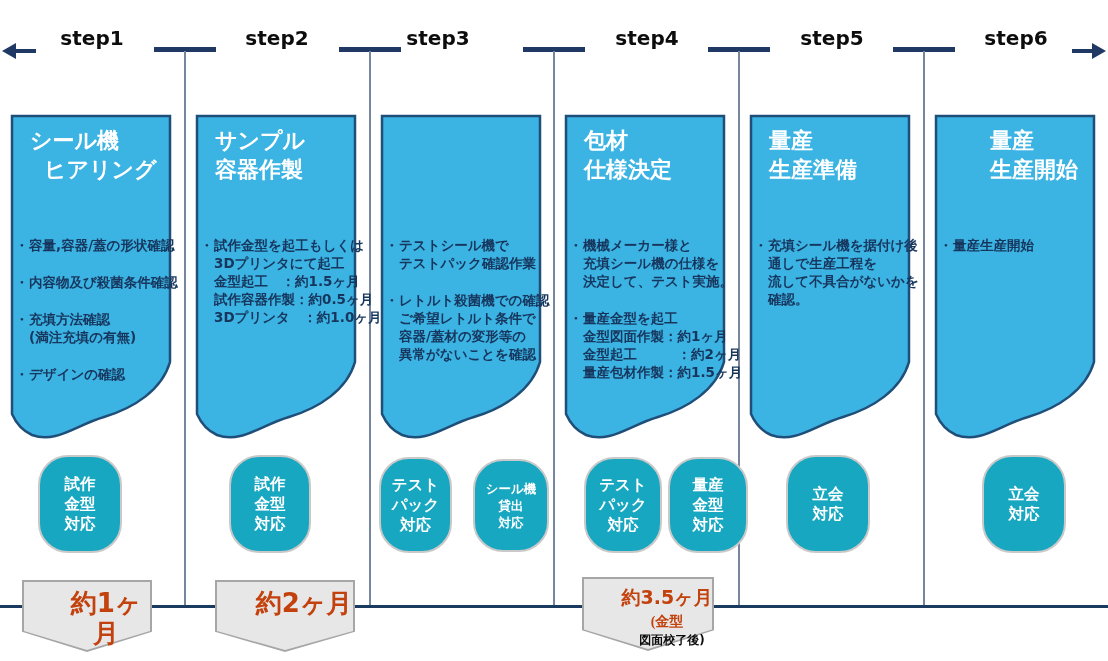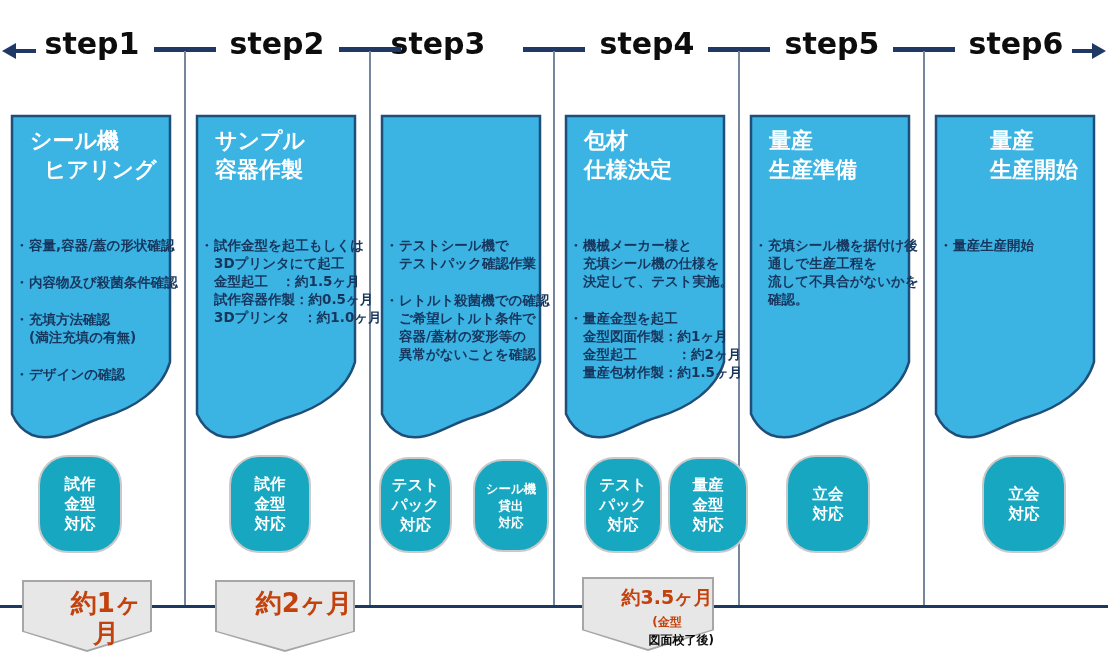--- a/index.html
+++ b/index.html
@@ -1,21 +1,21 @@
 <!DOCTYPE html>
 <html><head>
 <meta charset="utf-8">
 <style>
   html,body{margin:0;padding:0;background:#fff;}
   .canvas{position:relative;width:1108px;height:661px;background:#ffffff;overflow:hidden;
           font-family:"DejaVu Sans","Liberation Sans",sans-serif;}
 
   
   .step-label{position:absolute;top:26px;width:140px;text-align:center;
-              font-size:30px;font-weight:bold;color:#0d0d0d;}
+              font-size:20px;font-weight:bold;color:#0d0d0d;}
   .cap{position:absolute;top:47px;width:62px;height:5px;background:#1F3864;}
   .divider{position:absolute;top:51px;width:2px;height:555px;background:#76879D;}
   .baseline{position:absolute;top:605px;left:0;width:1108px;height:3px;background:#1B3A5F;}
   .arrow{position:absolute;top:42px;}
 
   
   .card{position:absolute;top:114px;width:162px;height:332px;}
   .card-bg{position:absolute;left:0;top:0;}
   .card-title{position:relative;padding-top:12px;padding-left:20px;color:#ffffff;
               font-weight:bold;font-size:22px;line-height:29px;}
@@ -35,22 +35,22 @@
   .badge.small div{line-height:17px;font-size:12.5px;}
 
   
   .tag{position:absolute;}
   .tag-outer,.tag-inner{position:absolute;
      clip-path:polygon(0 0,100% 0,100% 72%,50% 100%,0 72%);}
   .tag-outer{inset:0;background:#A6A6A6;}
   .tag-inner{inset:2px;background:#E7E7E7;}
   .tag-text{position:relative;text-align:center;font-weight:bold;color:#c2410c;
             padding-top:8px;font-size:26px;line-height:30px;padding-left:38px;}
-  .tag-text .suffix{font-size:12px;}
-  .tag-sub{position:relative;text-align:right;font-weight:bold;color:#0b0b0b;
+  .tag-text .suffix{font-size:14px;font-family:Liberation Serif, serif;}
+  .tag-sub{position:relative;text-align:center;font-weight:bold;color:#0b0b0b;
            font-size:12px;line-height:14px;margin-left:48px;}
   .tag-sub:empty{display:none;}
   .tag.wide .tag-text{font-size:19px;line-height:22px;padding-top:9px;}
 </style>
 </head>
 <body>
 
 <div class="canvas">
 
   <svg class="arrow" style="left:2px" width="34" height="18" viewBox="0 0 34 18">

